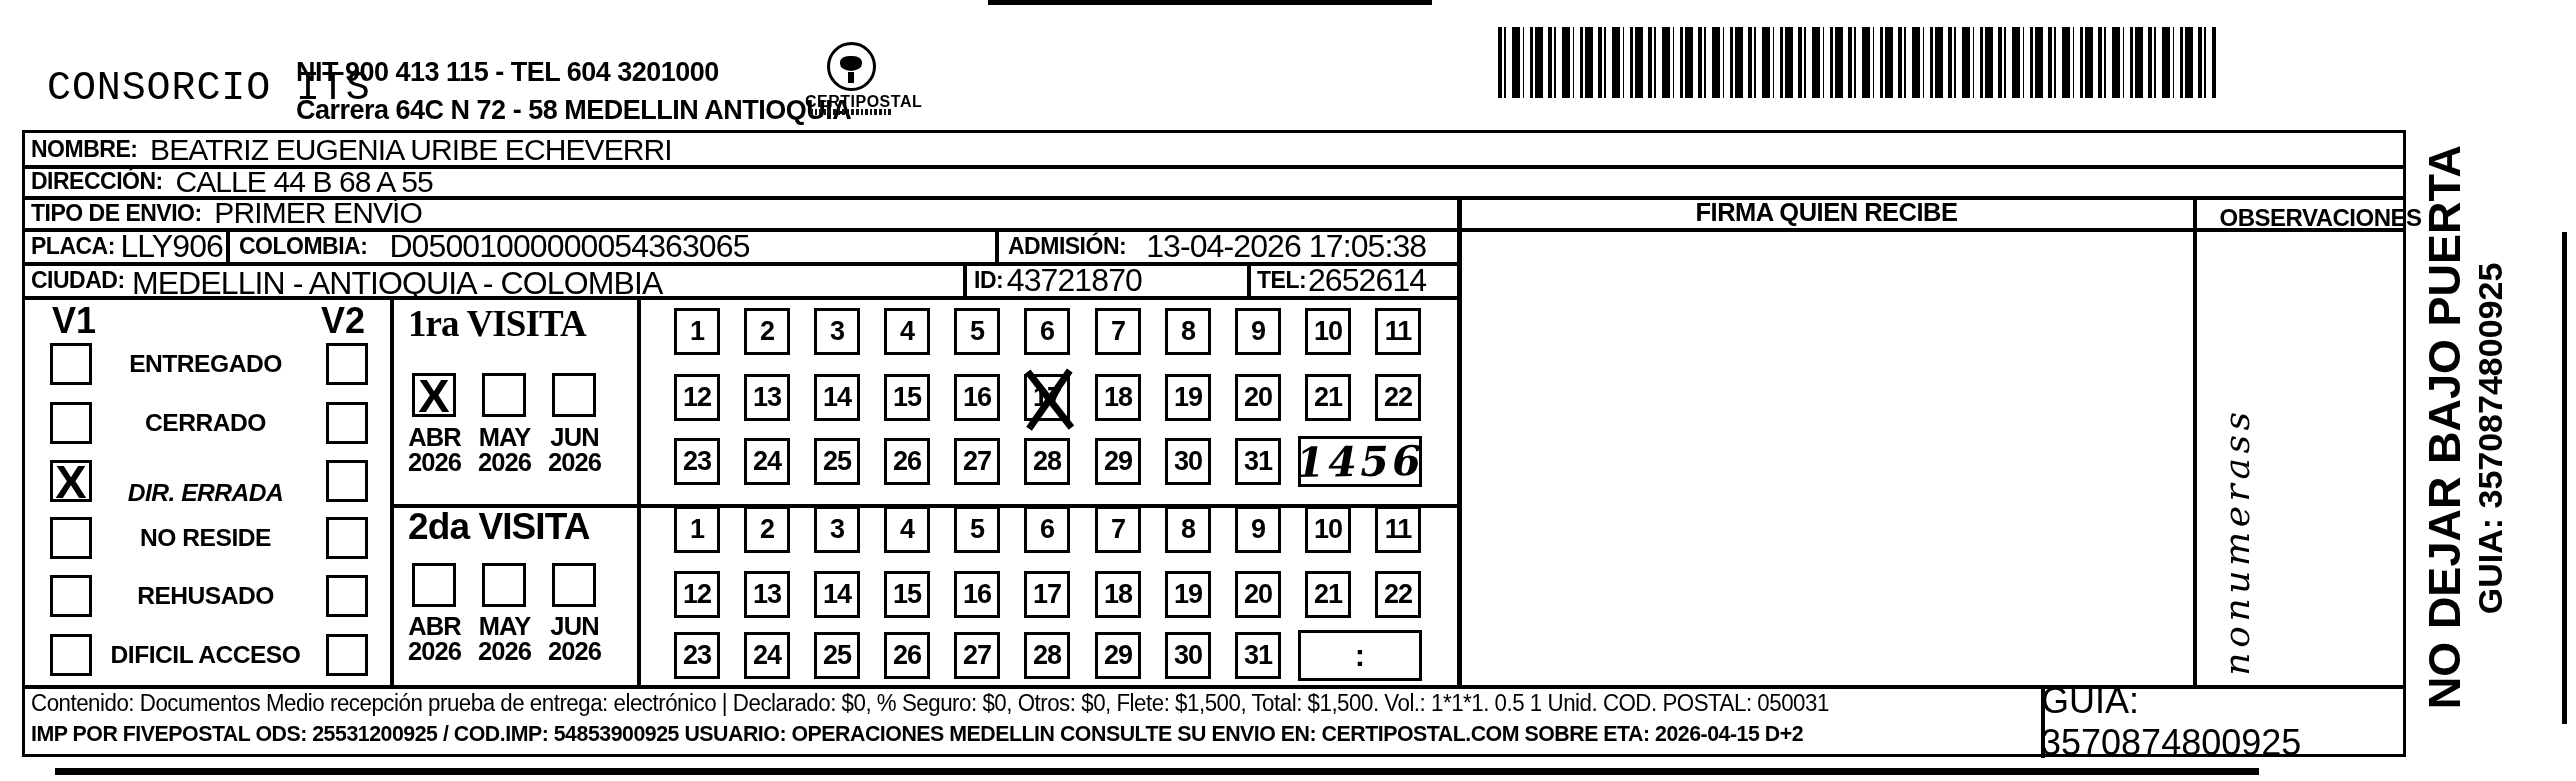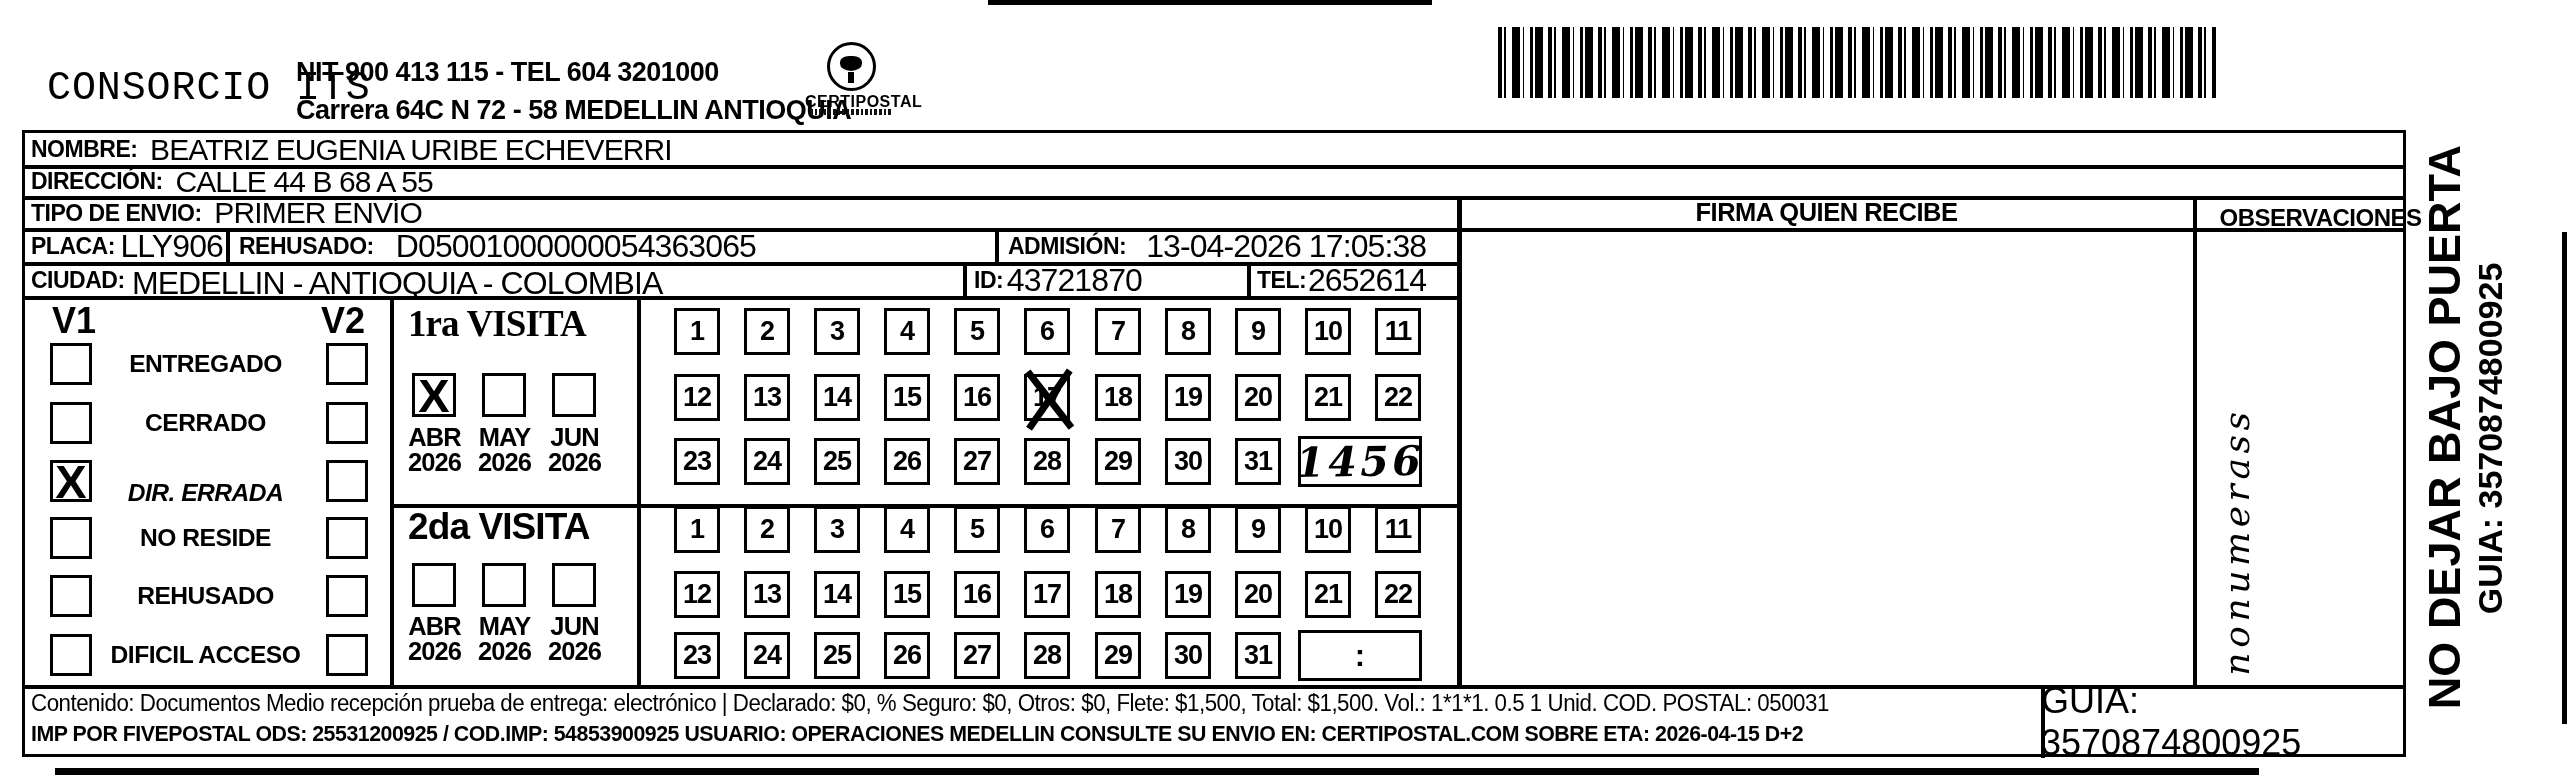--- a/index.html
+++ b/index.html
@@ -116,21 +116,21 @@
   </div>
   <div class="cell" style="left:31px;top:198px;height:30px;">
     <span class="flabel">TIPO DE ENVIO:</span>
     <span class="fvalue">PRIMER ENVÍO</span>
   </div>
   <div class="cell" style="left:31px;top:231px;height:31px;">
     <span class="flabel">PLACA:</span>
     <span class="fvalue sm" style="margin-left:5.5px;">LLY906</span>
   </div>
   <div class="cell" style="left:239px;top:231px;height:31px;">
-    <span class="flabel">REHUSADO:</span>
+    <span class="flabel">COLOMBIA:</span>
     <span class="fvalue sm" style="margin-left:22px;">D05001000000054363065</span>
   </div>
   <div class="cell" style="left:1008px;top:231px;height:31px;">
     <span class="flabel">ADMISIÓN:</span>
     <span class="fvalue sm" style="margin-left:20px;">13-04-2026 17:05:38</span>
   </div>
   <div class="cell" style="left:31px;top:264px;height:32px;">
     <span class="flabel">CIUDAD:</span>
     <span class="fvalue sm" style="margin-left:7.3px;margin-top:7px;">MEDELLIN - ANTIOQUIA - COLOMBIA</span>
   </div>

